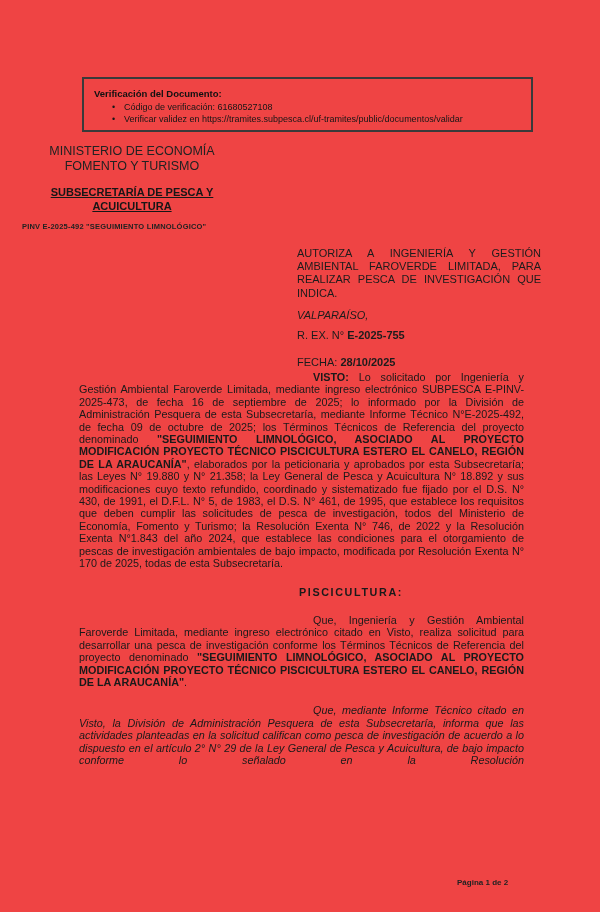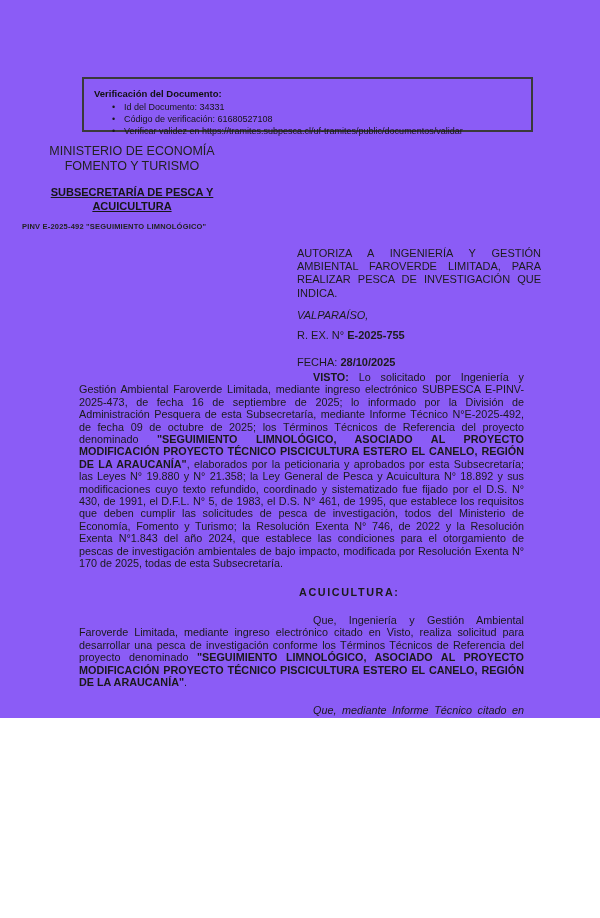--- a/index.html
+++ b/index.html
@@ -3,22 +3,22 @@
 <meta charset="utf-8">
 <style>
   html, body {
     margin: 0;
     padding: 0;
     background: #ffffff;
   }
   .page {
     position: relative;
     width: 600px;
-    height: 718px;
-    background: #8b5cf6;
+    height: 912px;
+    background: #ef4444;
     color: #1c1c1c;
     font-family: "Liberation Sans", "DejaVu Sans", sans-serif;
     overflow: hidden;
   }
 
   
   .verify-box {
     position: absolute;
     left: 82px;
     top: 77px;
@@ -144,21 +144,20 @@
   }
 </style>
 </head>
 <body>
 
 <div class="page">
 
   <div class="verify-box">
     <div class="verify-title">Verificación del Documento:</div>
     <ul class="verify-list">
-      <li>Id del Documento: 34331</li>
       <li>Código de verificación: 61680527108</li>
       <li>Verificar validez en https://tramites.subpesca.cl/uf-tramites/public/documentos/validar</li>
     </ul>
   </div>
 
   <div class="letterhead">
     <div class="ministry">
       <div>MINISTERIO DE ECONOMÍA</div>
       <div>FOMENTO Y TURISMO</div>
     </div>
@@ -168,21 +167,21 @@
 
   <div class="res-header">
     <p class="res-subject">AUTORIZA A INGENIERÍA Y GESTIÓN AMBIENTAL FAROVERDE LIMITADA, PARA REALIZAR PESCA DE INVESTIGACIÓN QUE INDICA.</p>
     <p class="res-city">VALPARAÍSO,</p>
     <p class="res-number"><span>R. EX. N° </span><span class="b">E-2025-755</span></p>
     <p class="res-date"><span>FECHA: </span><span class="b">28/10/2025</span></p>
   </div>
 
   <div class="doc-body">
     <p class="para first"><span class="b">VISTO: </span><span>Lo solicitado por Ingeniería y Gestión Ambiental Faroverde Limitada, mediante ingreso electrónico SUBPESCA E-PINV-2025-473, de fecha 16 de septiembre de 2025; lo informado por la División de Administración Pesquera de esta Subsecretaría, mediante Informe Técnico N°E-2025-492, de fecha 09 de octubre de 2025; los Términos Técnicos de Referencia del proyecto denominado </span><span class="b">"SEGUIMIENTO LIMNOLÓGICO, ASOCIADO AL PROYECTO MODIFICACIÓN PROYECTO TÉCNICO PISCICULTURA ESTERO EL CANELO, REGIÓN DE LA ARAUCANÍA"</span><span>, elaborados por la peticionaria y aprobados por esta Subsecretaría; las Leyes N° 19.880 y N° 21.358; la Ley General de Pesca y Acuicultura N° 18.892 y sus modificaciones cuyo texto refundido, coordinado y sistematizado fue fijado por el D.S. N° 430, de 1991, el D.F.L. N° 5, de 1983, el D.S. N° 461, de 1995, que establece los requisitos que deben cumplir las solicitudes de pesca de investigación, todos del Ministerio de Economía, Fomento y Turismo; la Resolución Exenta N° 746, de 2022 y la Resolución Exenta N°1.843 del año 2024, que establece las condiciones para el otorgamiento de pescas de investigación ambientales de bajo impacto, modificada por Resolución Exenta N° 170 de 2025, todas de esta Subsecretaría.</span></p>
-    <p class="considerando">ACUICULTURA:</p>
+    <p class="considerando">PISCICULTURA:</p>
     <p class="para"><span>Que, Ingeniería y Gestión Ambiental Faroverde Limitada, mediante ingreso electrónico citado en Visto, realiza solicitud para desarrollar una pesca de investigación conforme los Términos Técnicos de Referencia del proyecto denominado </span><span class="b">"SEGUIMIENTO LIMNOLÓGICO, ASOCIADO AL PROYECTO MODIFICACIÓN PROYECTO TÉCNICO PISCICULTURA ESTERO EL CANELO, REGIÓN DE LA ARAUCANÍA"</span><span>.</span></p>
     <p class="para force-last"><span>Que, mediante Informe Técnico citado en Visto, la División de Administración Pesquera de esta Subsecretaría, informa que las actividades planteadas en la solicitud califican como pesca de investigación de acuerdo a lo dispuesto en el artículo 2° N° 29 de la Ley General de Pesca y Acuicultura, de bajo impacto conforme lo señalado en la Resolución</span></p>
   </div>
 
   <div class="footer">
     <span>Página 1 de 2</span>
   </div>
 
 </div>
 

